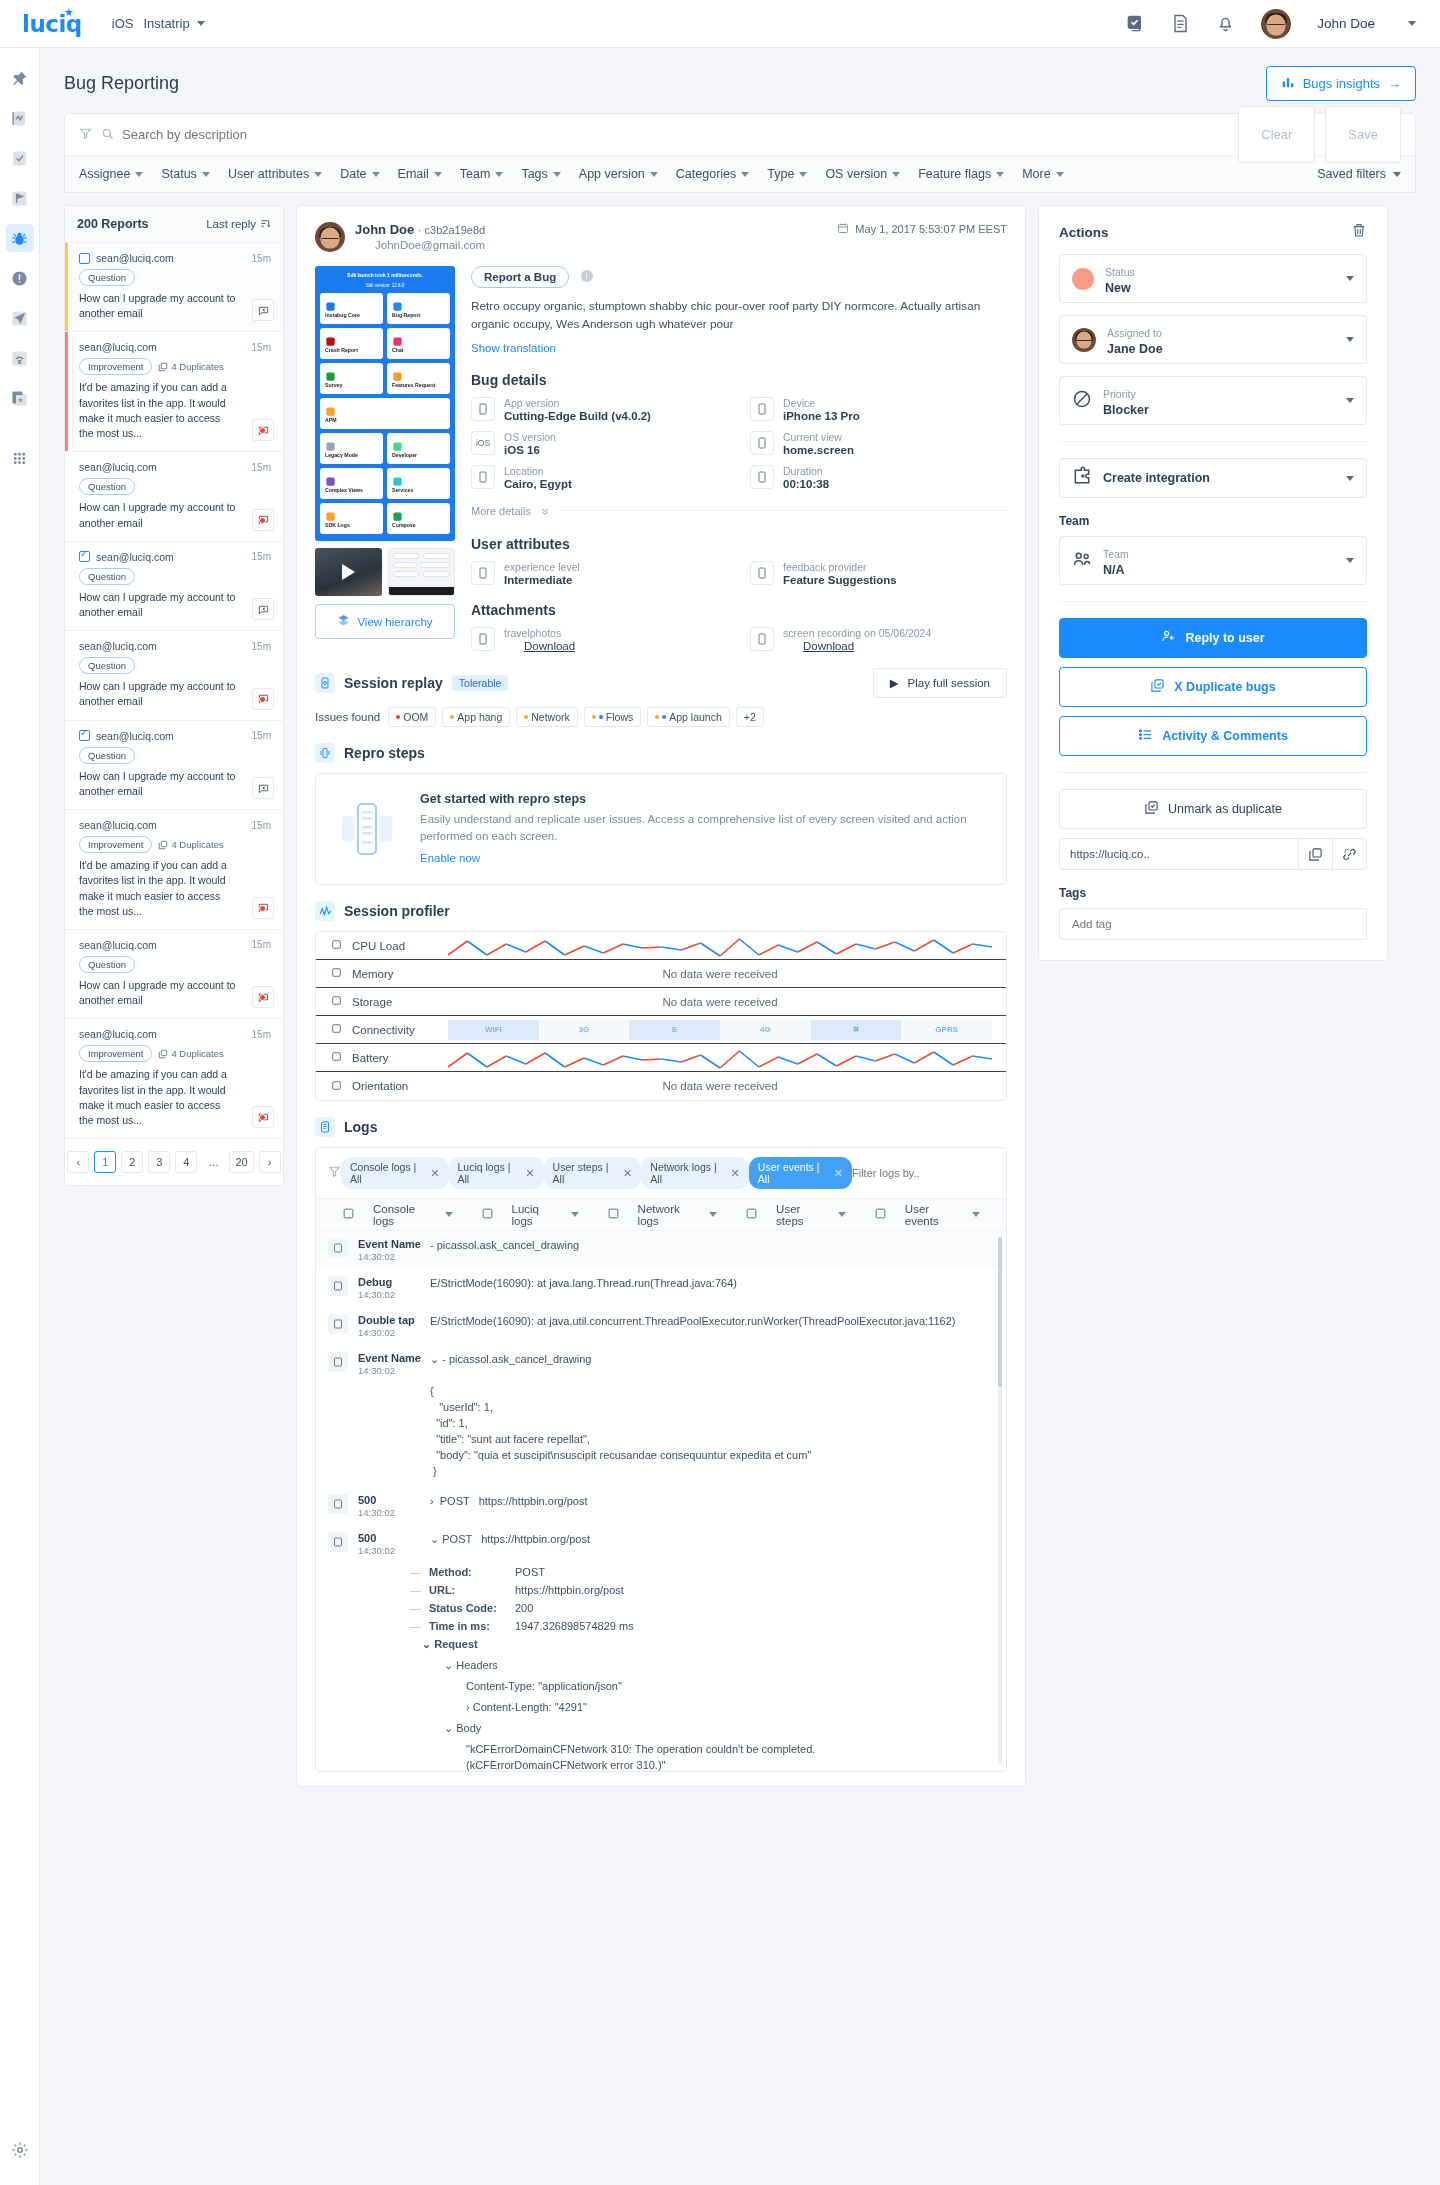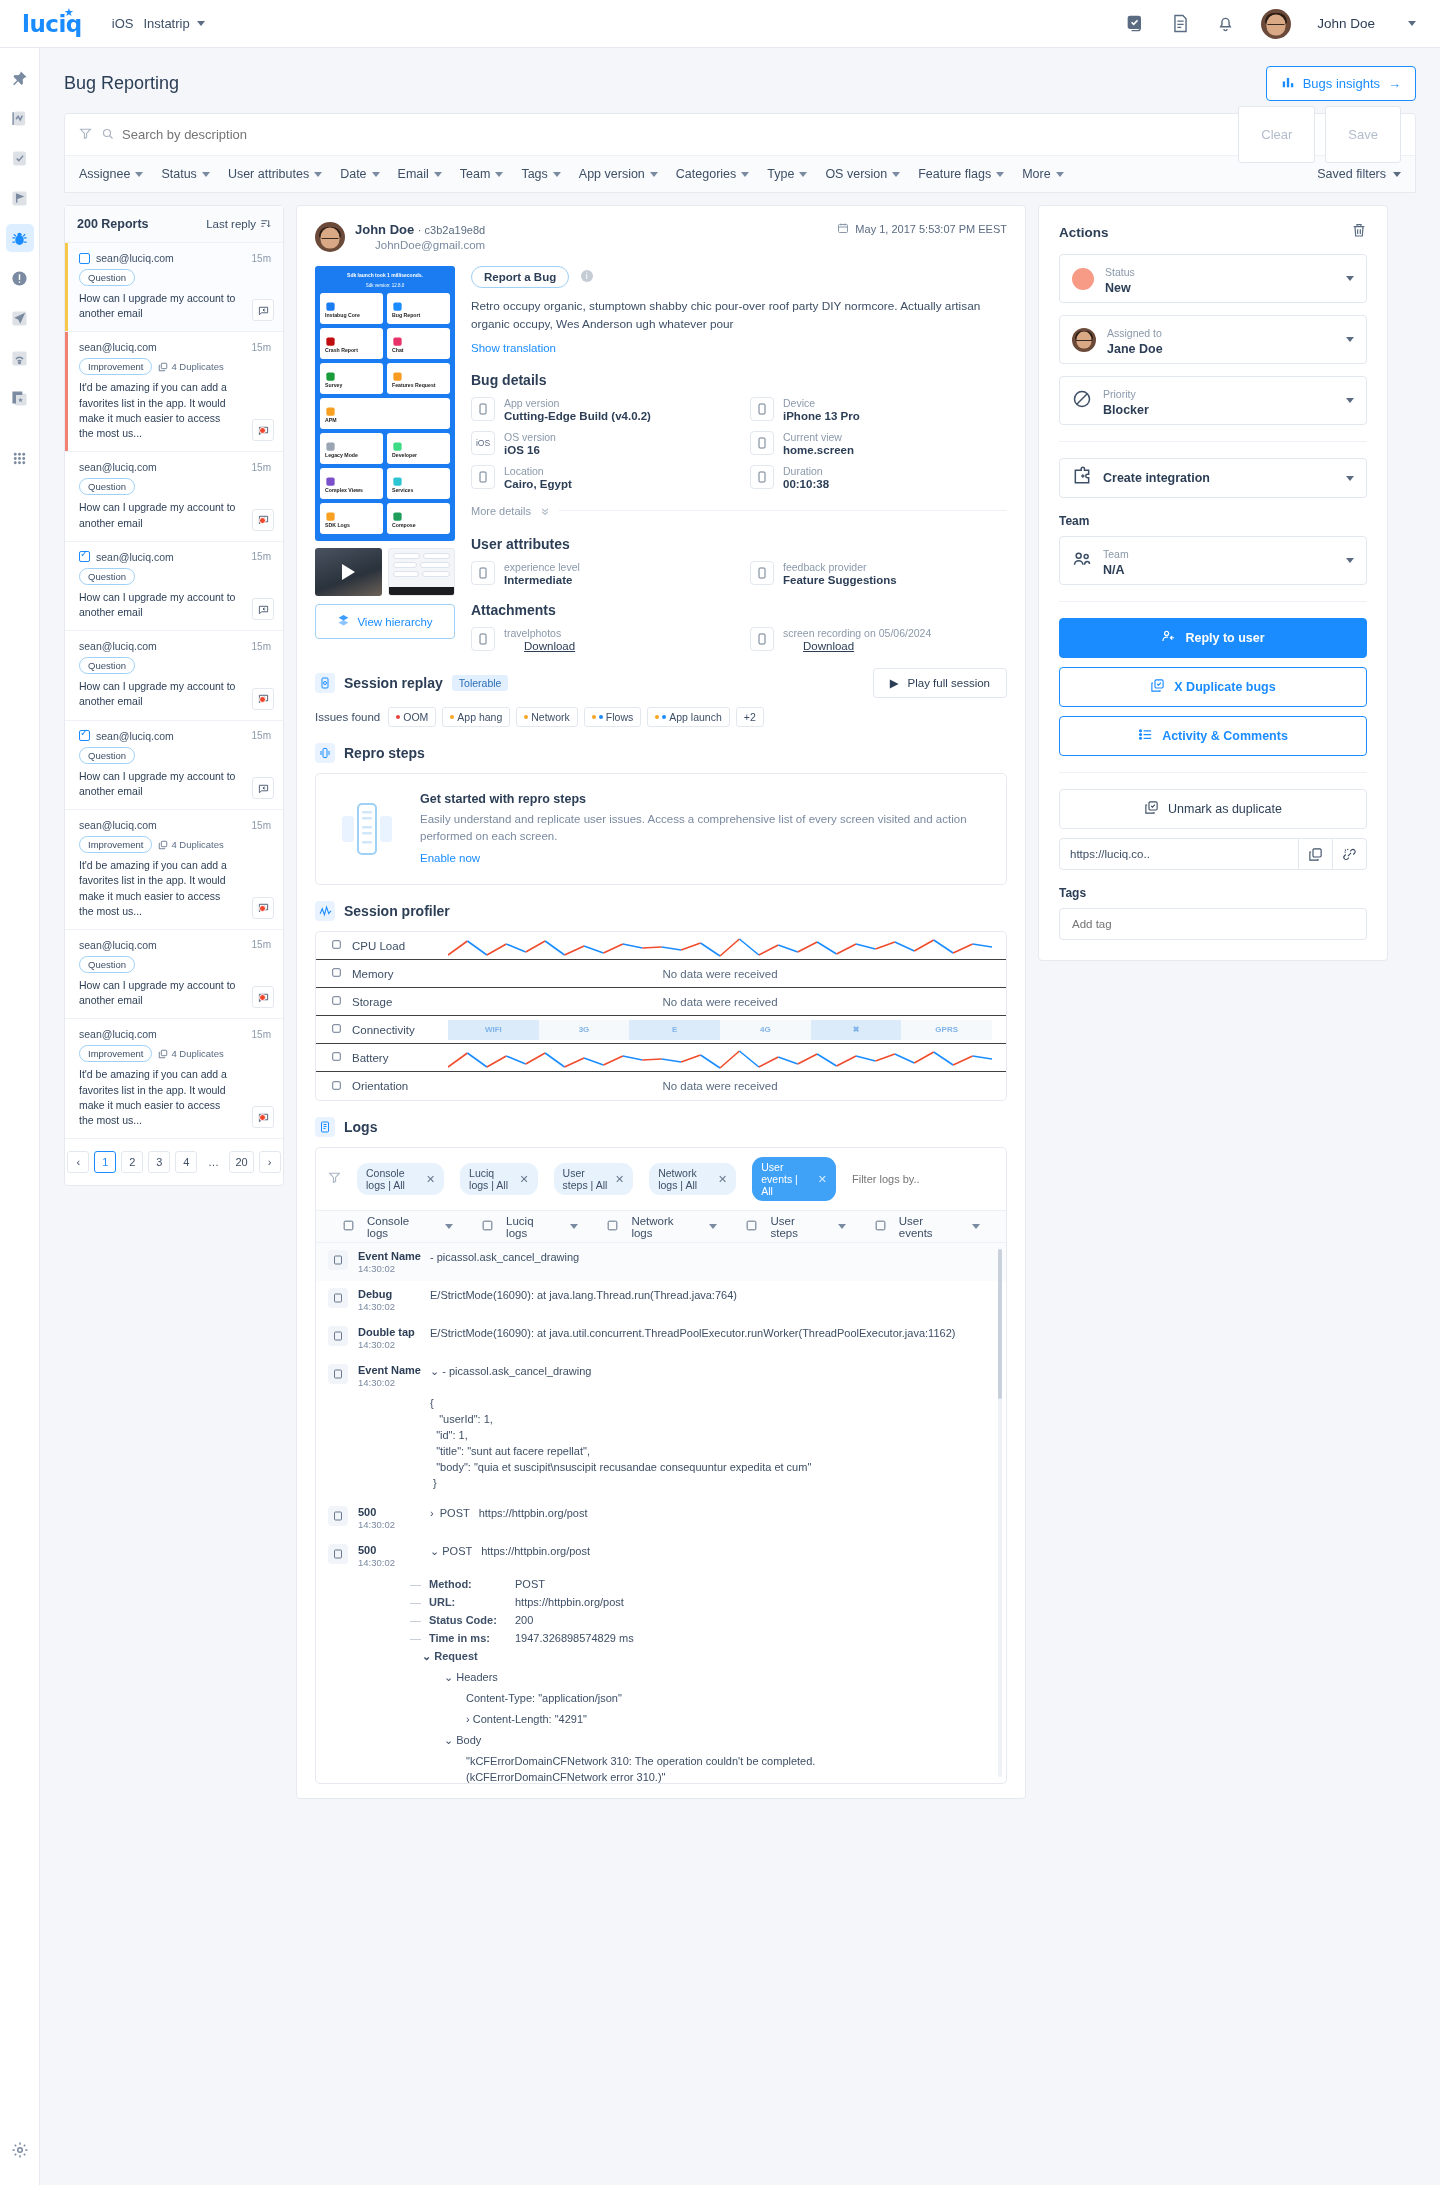--- a/index.html
+++ b/index.html
@@ -195,31 +195,31 @@
   .prof-lbl { width: 118px; flex: none; font-size: 11.5px; color: #3d4f66; display: flex;
     align-items: center; gap: 9px; }
   .prof-nodata { flex: 1; text-align: center; font-size: 11.5px; color: #5a6b82; }
   .prof-chart { flex: 1; height: 22px; }
   .conn { flex: 1; display: flex; height: 20px; }
   .conn-seg { flex: 1; display: flex; align-items: center; justify-content: center;
     font-size: 8px; font-weight: bold; color: #7fb4e8; }
 
   
   .logs-box { border: 1px solid #e6eaf0; border-radius: 5px; margin-top: 10px; }
-  .logs-filters { display: flex; align-items: center; gap: 16px; padding: 9px 12px;
+  .logs-filters { display: flex; align-items: center; gap: 0; padding: 9px 12px;
     border-bottom: 1px solid #eef1f6; }
   .chip { background: #e8f2fd; color: #3d4f66; font-size: 10.5px; border-radius: 11px;
     padding: 4px 9px; display: flex; align-items: center; gap: 7px; cursor: pointer; }
   .chip.on { background: #3fa2f7; color: #fff; }
   .chip .x { font-size: 11px; opacity: .75; }
   .logs-filter-input { border: 0; outline: 0; font-size: 11px; color: #8b99ab; flex: 1;
     background: transparent; font-family: "Liberation Sans", sans-serif; }
   .logs-tabs { display: flex; align-items: center; gap: 0; padding: 0 12px; height: 32px;
     background: #fafbfd; border-bottom: 1px solid #eef1f6; }
-  .ltab { display: flex; align-items: center; gap: 12px; font-size: 11.5px; color: #3d4f66;
+  .ltab { display: flex; align-items: center; gap: 18px; font-size: 11.5px; color: #3d4f66;
     padding: 0 14px; cursor: pointer; }
   .ltab .caret { border-top-color: #7a8aa0; }
   .logs-body { position: relative; max-height: 540px; overflow: hidden; }
   .log-row { display: flex; padding: 7px 12px; }
   .log-row.alt { background: #fafbfd; }
   .log-ico { width: 20px; height: 20px; border-radius: 4px; background: #f1f4f9; flex: none;
     display: flex; align-items: center; justify-content: center; color: #5a6b82; margin-right: 10px; }
   .log-meta { width: 72px; flex: none; }
   .log-t { font-size: 11px; font-weight: bold; color: #2c3e56; }
   .log-time { font-size: 9.5px; color: #7a8aa0; margin-top: 1px; }

